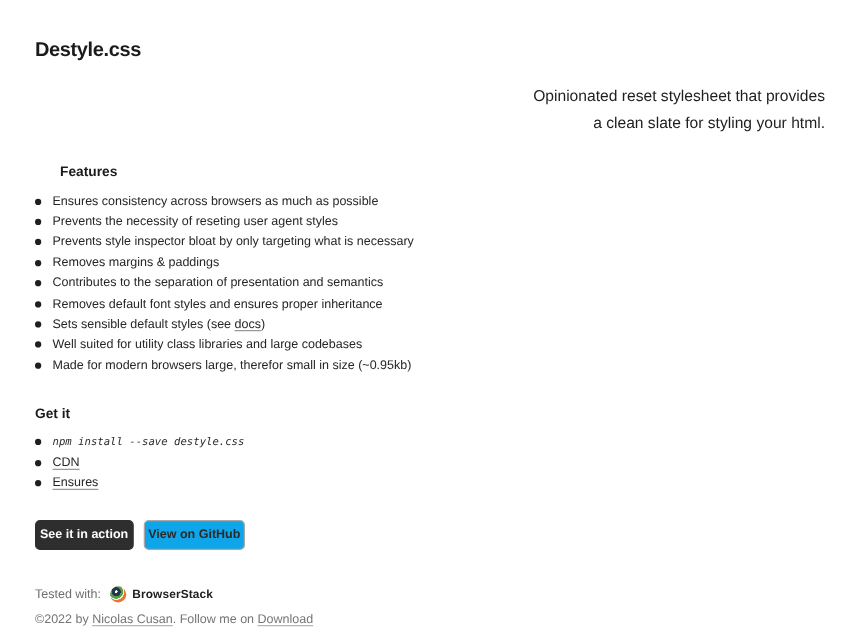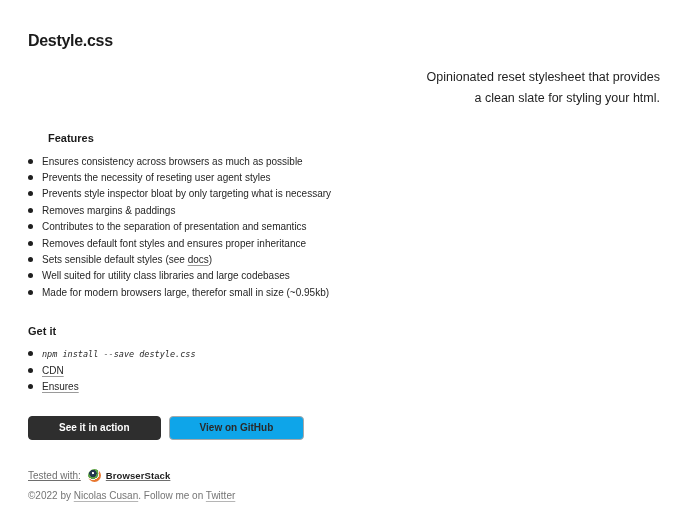--- a/index.html
+++ b/index.html
@@ -66,21 +66,21 @@
     font-style: italic;
   }
   .buttons-row {
     margin-top: 21px;
     display: flex;
     gap: 8px;
     align-items: center;
   }
   .btn {
     height: 24px;
-    padding: 0 30px;
+    padding: 0 3px;
     border-radius: 4px;
     font-family: "Liberation Sans", sans-serif;
     font-size: 10px;
     font-weight: 700;
     display: inline-flex;
     align-items: center;
     cursor: pointer;
   }
   .btn-dark {
     background: #2e2e2e;
@@ -93,21 +93,20 @@
     border: 1px solid #a8a8a8;
   }
   .tested-row {
     position: absolute;
     left: 28px;
     top: 469px;
     display: flex;
     align-items: center;
     font-size: 10px;
     color: #6e6e6e;
-    text-decoration: underline;
   }
   .bs-logo {
     width: 13px;
     height: 13px;
     border-radius: 50%;
     margin-left: 7px;
     margin-right: 5px;
     background:
       radial-gradient(circle at 38% 34%, #ffffff 0 9%, #23384f 10% 30%, #5ba143 32% 46%, #f4f1ea 48% 54%, #e8762e 56% 78%, #d9542b 80% 100%);
   }
@@ -199,13 +198,13 @@
   <button class="btn btn-dark">See it in action</button>
   <button class="btn btn-outline">View on GitHub</button>
 </div>
 
 <div class="tested-row">
   <span>Tested with:</span>
   <span class="bs-logo"></span>
   <span class="bs-name">BrowserStack</span>
 </div>
 
-<div class="copyright-row"><span>©2022 by </span><a class="link">Nicolas Cusan</a><span>. Follow me on </span><a class="link">Twitter</a></div>
+<div class="copyright-row"><span>©2022 by </span><a class="link">Nicolas Cusan</a><span>. Follow me on </span><a class="link">Download</a></div>
 
 </body></html>

